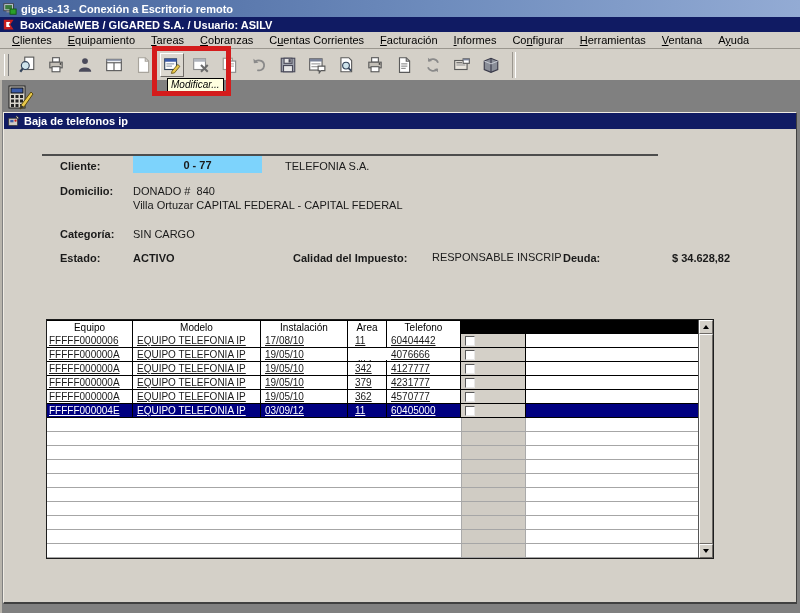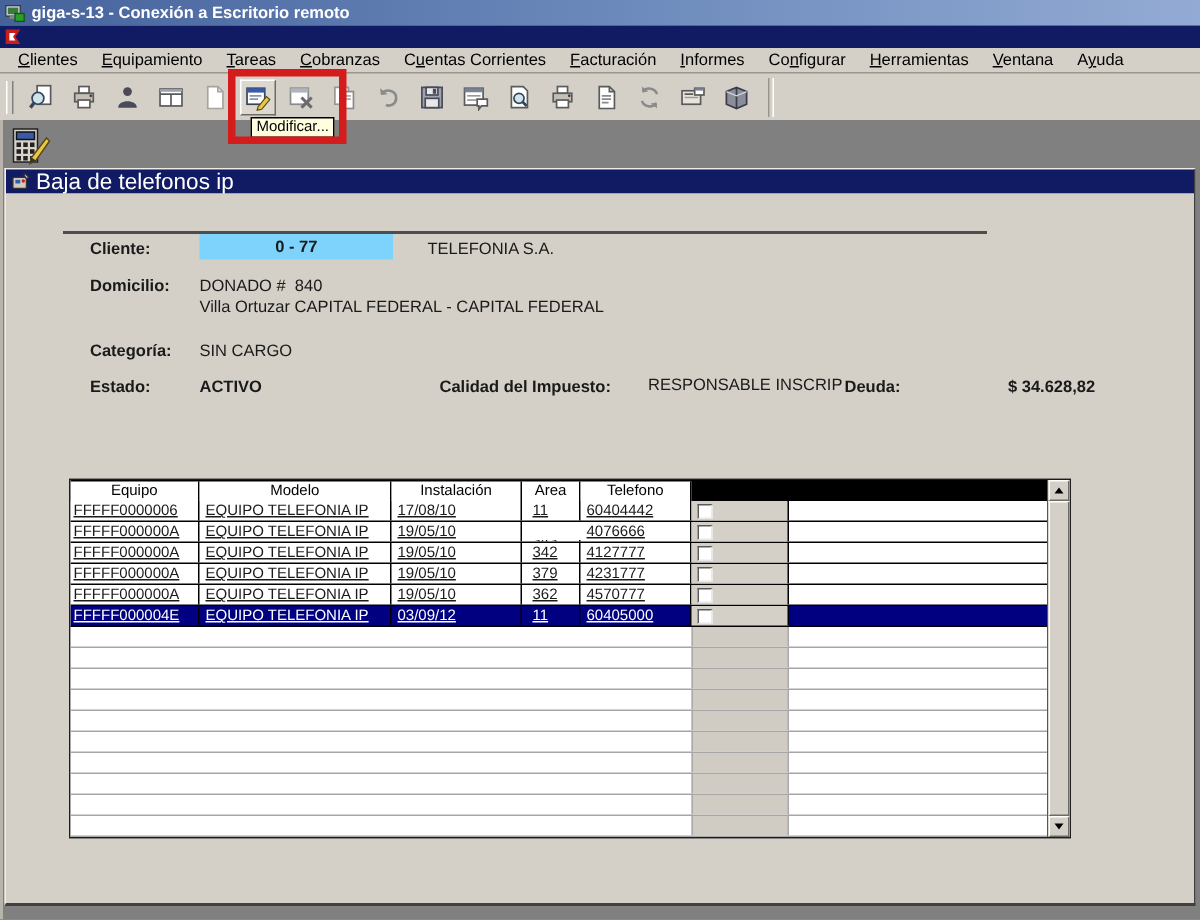--- a/index.html
+++ b/index.html
@@ -45,21 +45,21 @@
   
   .child-window{
     position:absolute;left:1px;top:32px;width:794px;height:492px;
     border-top:1px solid #f0ece4;border-left:1px solid #f0ece4;
     border-right:1px solid #404040;border-bottom:2px solid #404040;
     background:#d4d0c8;box-sizing:border-box;
   }
   .child-titlebar{
     height:16px;background:#101b63;display:flex;align-items:center;gap:4px;padding-left:3px;
   }
-  .child-titlebar .t{color:#fff;font-size:15px;font-weight:normal;}
+  .child-titlebar .t{color:#fff;font-size:11px;font-weight:bold;}
   .child-body{position:relative;width:100%;height:473px;background:#d4d0c8;font-size:11px;color:#1a1a1a;}
   .child-body .lbl{position:absolute;font-weight:bold;white-space:pre;}
   .child-body .val{position:absolute;white-space:pre;}
   .form-rule{position:absolute;left:38px;top:25px;width:616px;height:2px;background:#4d4d4d;}
   .client-field{
     position:absolute;left:129px;top:27px;width:129px;height:17px;background:#7dd3fc;
     display:flex;align-items:center;justify-content:center;font-weight:bold;
   }
   
   .grid{
@@ -92,21 +92,21 @@
   .sb-btn.up{top:0;}
   .sb-btn.down{bottom:0;}
   .tri-up{width:0;height:0;border-left:3px solid transparent;border-right:3px solid transparent;border-bottom:4px solid #000;}
   .tri-down{width:0;height:0;border-left:3px solid transparent;border-right:3px solid transparent;border-top:4px solid #000;}
   .sb-thumb{position:absolute;left:0;top:14px;bottom:14px;width:14px;background:#d4d0c8;
             border-top:1px solid #fff;border-left:1px solid #fff;border-bottom:1px solid #6e6a66;border-right:1px solid #6e6a66;box-sizing:border-box;}
   
   .red-box{position:absolute;left:152px;top:46px;width:79px;height:50px;border:5px solid #d41c1c;box-sizing:border-box;z-index:50;}
   .tooltip{
     position:absolute;left:167px;top:78px;z-index:40;background:#ffffdf;border:1px solid #000;
-    font-size:10px;padding:0 3px;height:12px;line-height:12px;white-space:nowrap;color:#000;
+    font-size:10px;padding:0 3px;height:12px;line-height:12px;white-space:nowrap;color:#000;font-style:italic;
   }
 </style>
 </head>
 <body>
 
 <div class="screen">
 
   <div class="rdp-titlebar">
     <span style="display:inline-flex">
       <svg width="14" height="14" viewBox="0 0 16 16">
@@ -119,20 +119,21 @@
     <span class="t">giga-s-13 - Conexión a Escritorio remoto</span>
   </div>
 
   <div class="app-titlebar">
     <span style="display:inline-flex">
       <svg width="13" height="13" viewBox="0 0 16 16">
           <path d="M1 2 L13 2 L9 8 L13 14 L1 14 Z" fill="#c81e1e"></path>
           <path d="M4 5 L9 5 L7 8 L9 11 L4 11 Z" fill="#fff"></path>
         </svg>
     </span>
+    <span class="t">BoxiCableWEB / GIGARED S.A.  /  Usuario: ASILV</span>
   </div>
 
   <div class="menubar">
       <span class="menu-item"><u>C</u>lientes</span>
       <span class="menu-item"><u>E</u>quipamiento</span>
       <span class="menu-item"><u>T</u>areas</span>
       <span class="menu-item"><u>C</u>obranzas</span>
       <span class="menu-item">C<u>u</u>entas Corrientes</span>
       <span class="menu-item"><u>F</u>acturación</span>
       <span class="menu-item"><u>I</u>nformes</span>

